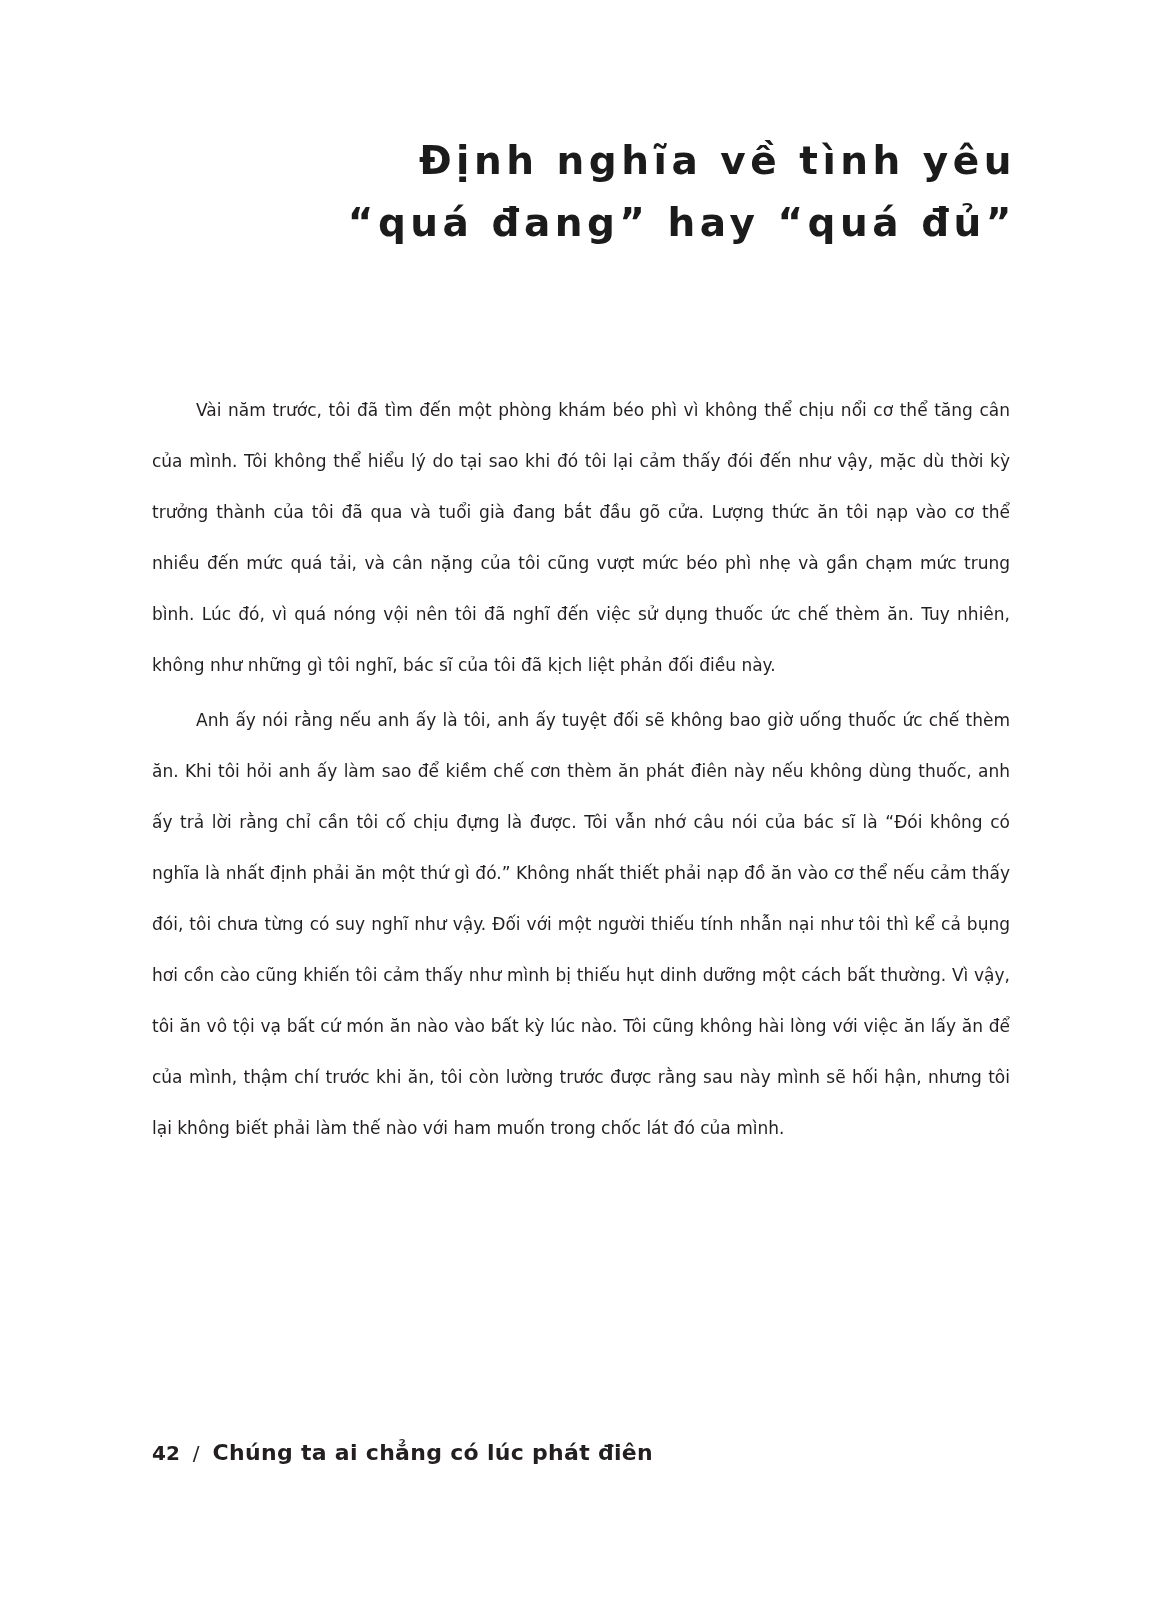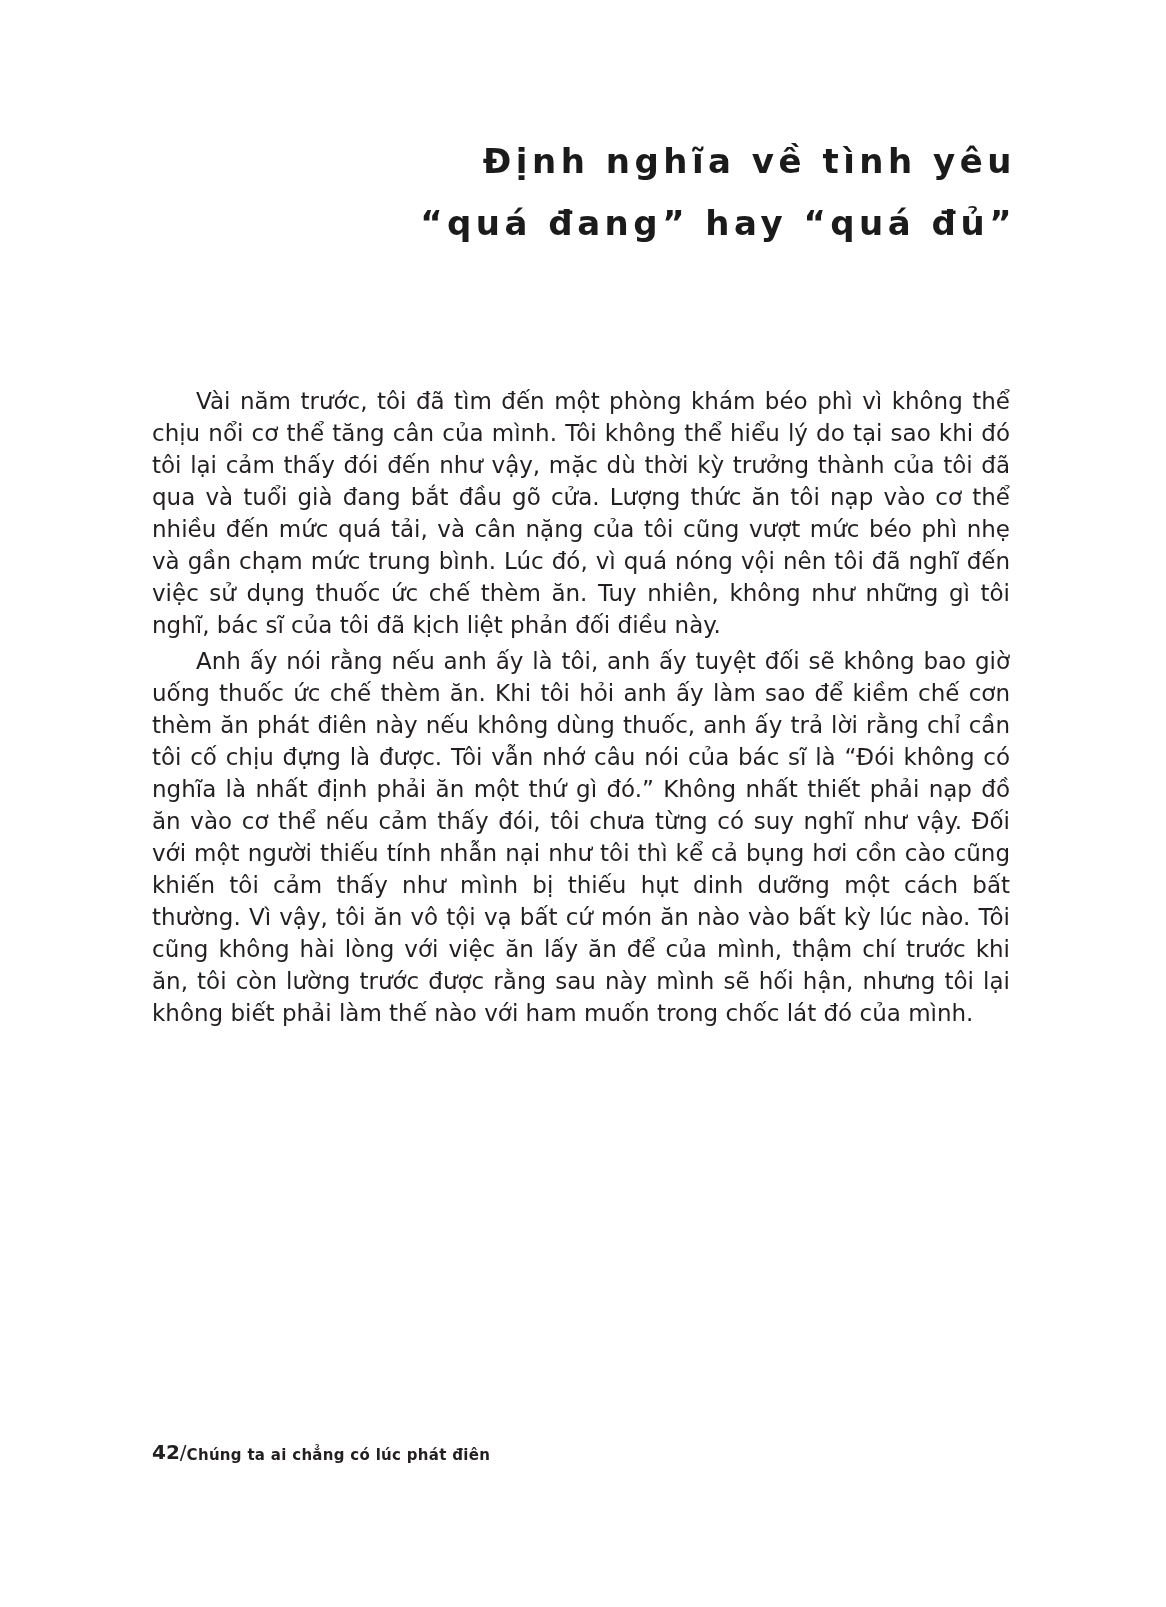--- a/index.html
+++ b/index.html
@@ -22,74 +22,74 @@
   .title-block {
     position: absolute;
     left: 150px;
     top: 130px;
     width: 866px;
     text-align: right;
   }
   .title-line {
     font-family: "DejaVu Sans", sans-serif;
     font-weight: 700;
-    font-size: 34px;
+    font-size: 39px;
     letter-spacing: 4.5px;
     line-height: 62px;
     color: #1b1b1b;
     white-space: nowrap;
   }
 
   
   .body-block {
     position: absolute;
     left: 152px;
     top: 385px;
     width: 858px;
   }
   .para {
     font-family: "DejaVu Sans", sans-serif;
-    font-size: 23px;
-    line-height: 32px;
+    font-size: 17px;
+    line-height: 51px;
     color: #231f20;
     text-align: justify;
     text-justify: inter-word;
     margin: 0 0 4px 0;
     text-indent: 44px;
     font-weight: 400;
   }
   .para:last-child {
     margin-bottom: 0;
   }
 
   
   .footer {
     position: absolute;
     left: 152px;
     top: 1440px;
     display: flex;
-    align-items: flex-end;
-    gap: 0;
+    align-items: center;
+    gap: 13px;
   }
   .folio {
     font-family: "DejaVu Sans", sans-serif;
     font-weight: 700;
     font-size: 20px;
     color: #231f20;
   }
   .folio-sep {
     font-family: "DejaVu Sans", sans-serif;
     font-weight: 400;
     font-size: 20px;
     color: #231f20;
   }
   .running-head {
     font-family: "DejaVu Sans", sans-serif;
     font-weight: 700;
-    font-size: 15px;
+    font-size: 22px;
     letter-spacing: 0.3px;
     color: #231f20;
   }
 </style>
 </head>
 <body>
 
 <div class="page">
 
   <div class="title-block">

